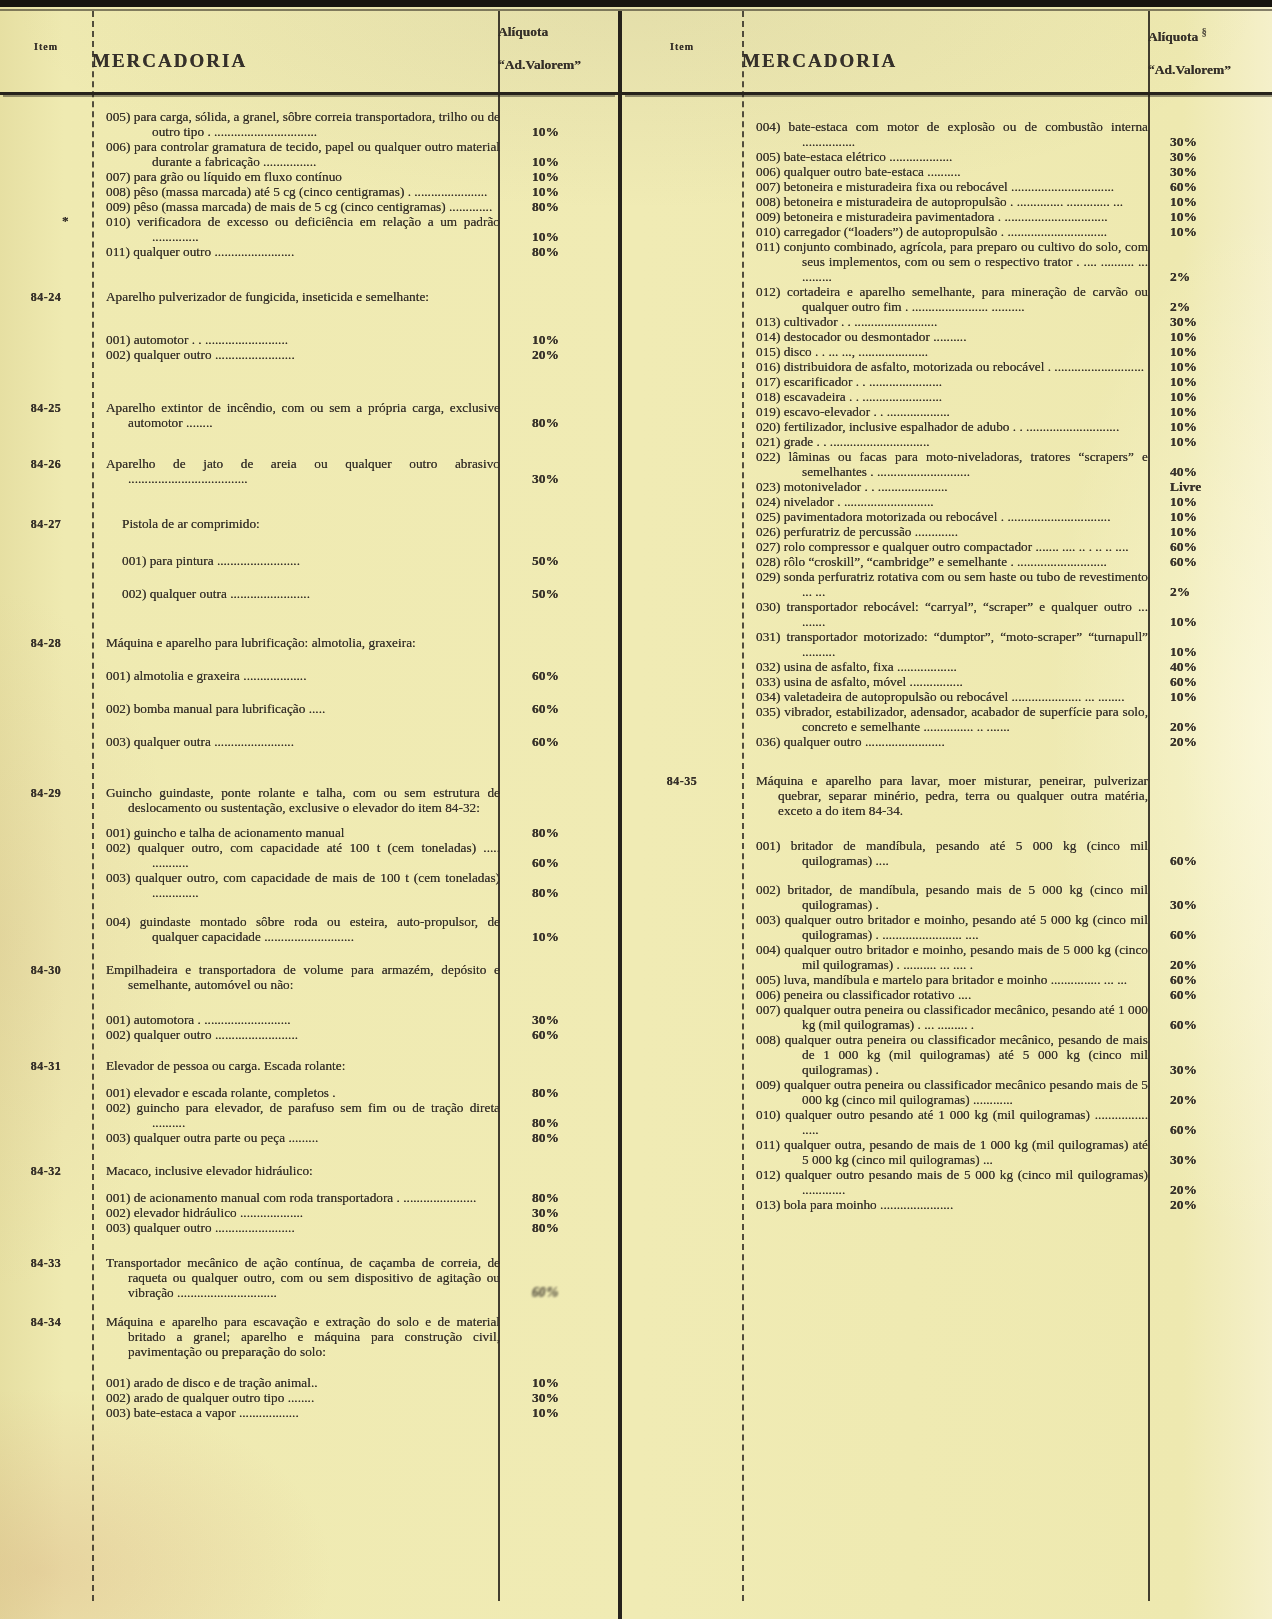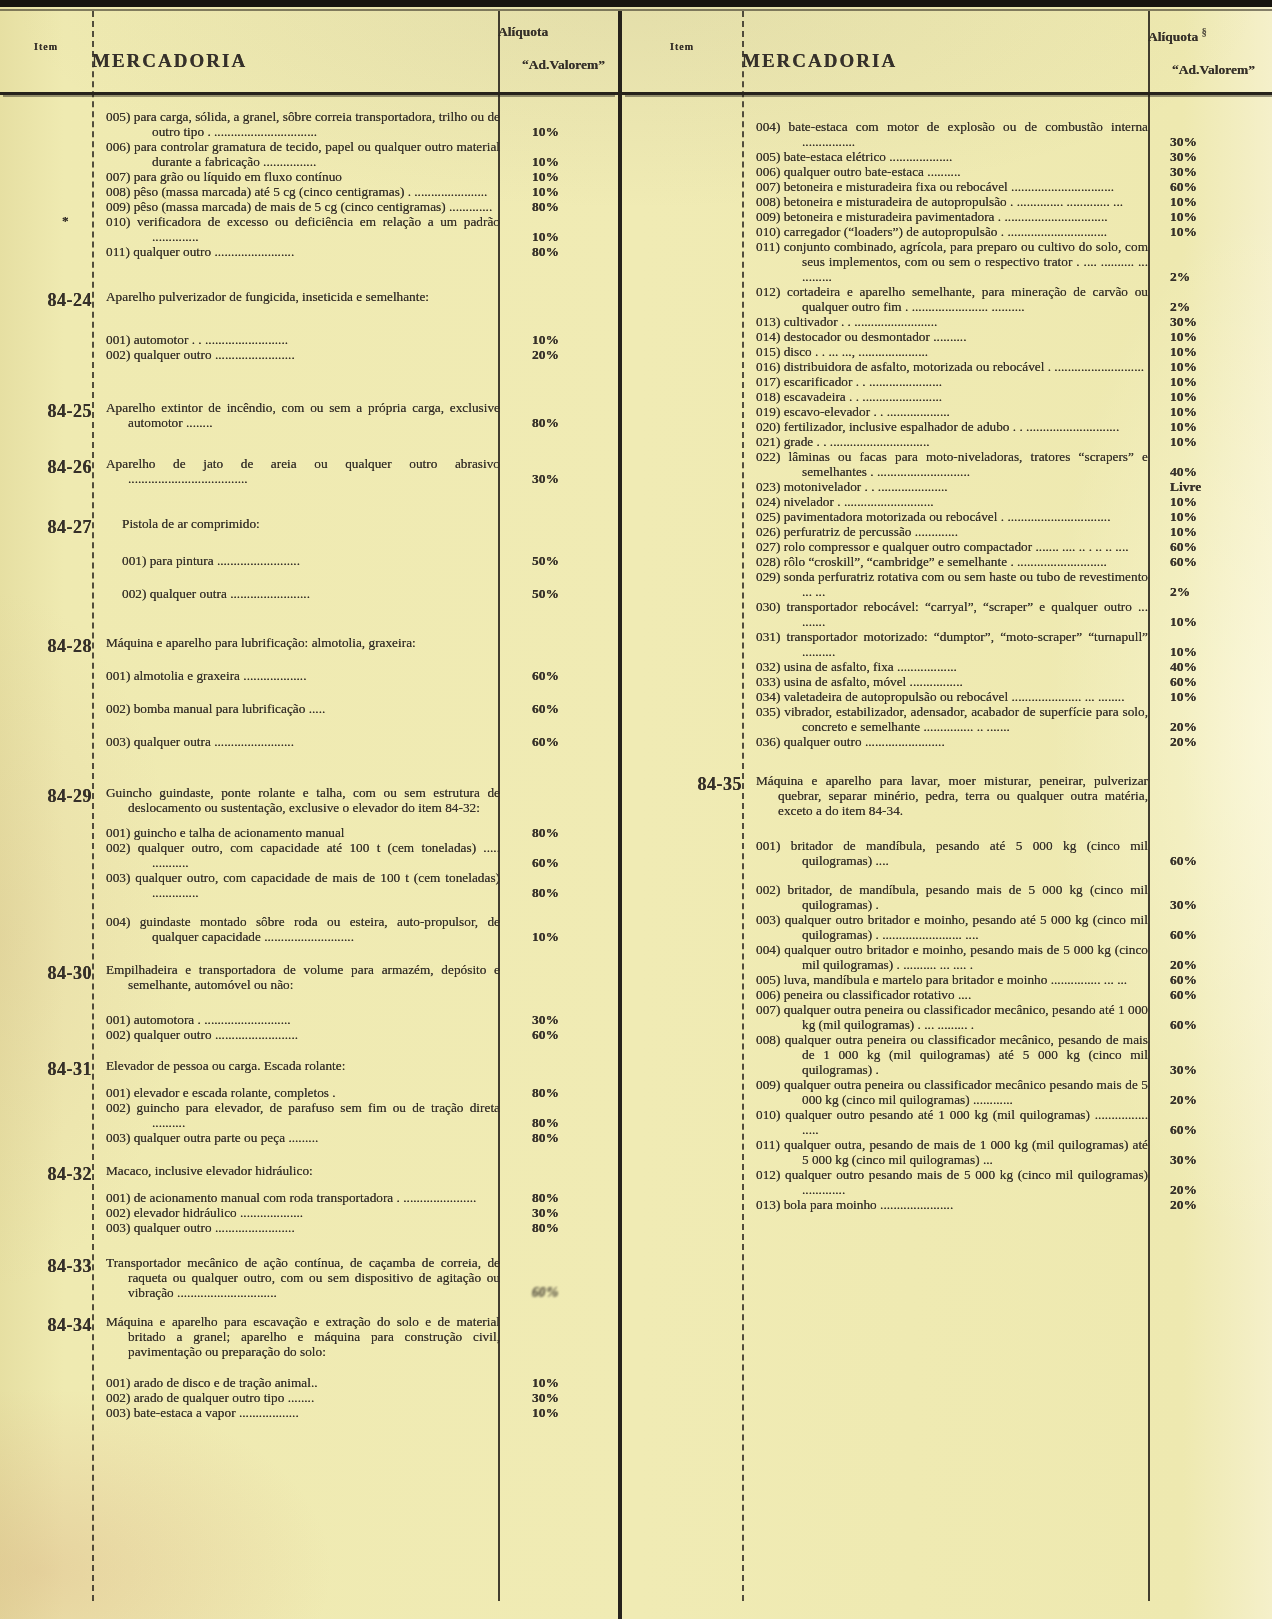--- a/index.html
+++ b/index.html
@@ -31,30 +31,30 @@
   .half-right .vrule.solid{left:526px;}
 
   .thead{position:relative;height:81px;border-bottom:3px solid #26221b;box-shadow:0 5px 0 -3px rgba(38,34,27,.45);}
   .th{position:absolute;font-weight:bold;}
   .th-item{top:30px;left:0;width:92px;text-align:center;font-size:10px;letter-spacing:1px;}
   .half-right .th-item{width:120px;}
   .th-merc{top:39px;left:92px;width:406px;text-align:left;font-size:19px;letter-spacing:2px;}
   .half-right .th-merc{left:120px;}
   .th-aliq{top:12px;left:498px;width:120px;text-align:left;font-size:13.5px;line-height:17px;}
   .half-right .th-aliq{left:526px;width:128px;}
-  .th-aliq .l2{margin-top:16px;padding-left:24px;}
+  .th-aliq .l2{margin-top:16px;}
   .aliq-mark{font-size:10px;vertical-align:super;opacity:.8;}
 
   .tbody{position:relative;padding-top:16px;}
   .half-left .tbody{padding-top:14px;}
   .half-right .tbody{padding-top:24px;}
 
   .section{display:grid;grid-template-columns:92px 1fr;}
   .half-right .section{grid-template-columns:120px 1fr;}
-  .item-code{font-weight:bold;font-size:18px;text-align:right;padding-top:1px;letter-spacing:.5px;
+  .item-code{font-weight:bold;font-size:12px;text-align:center;padding-top:1px;letter-spacing:.5px;
     text-shadow:0 0 .6px rgba(40,30,20,.9);}
   .content{padding:0 0 0 14px;}
   p.head{margin:0 118px 0 0;padding-left:22px;text-indent:-22px;text-align:justify;
     font-size:13.3px;line-height:15px;}
   .half-right p.head{margin-right:128px;}
   .entries{margin-top:0;}
   .entry{display:flex;align-items:flex-end;}
   .spaced .entry + .entry{margin-top:18px;}
   .entry.gap{margin-top:14px;}
   p.etext{flex:1;margin:0;padding-left:46px;text-indent:-46px;text-align:justify;

